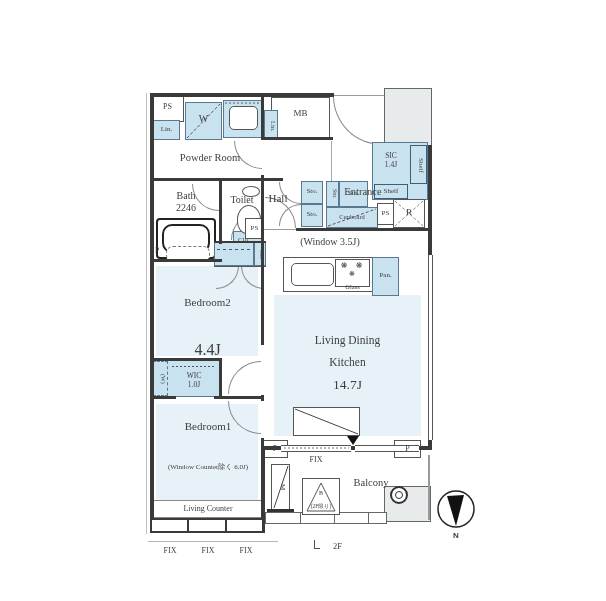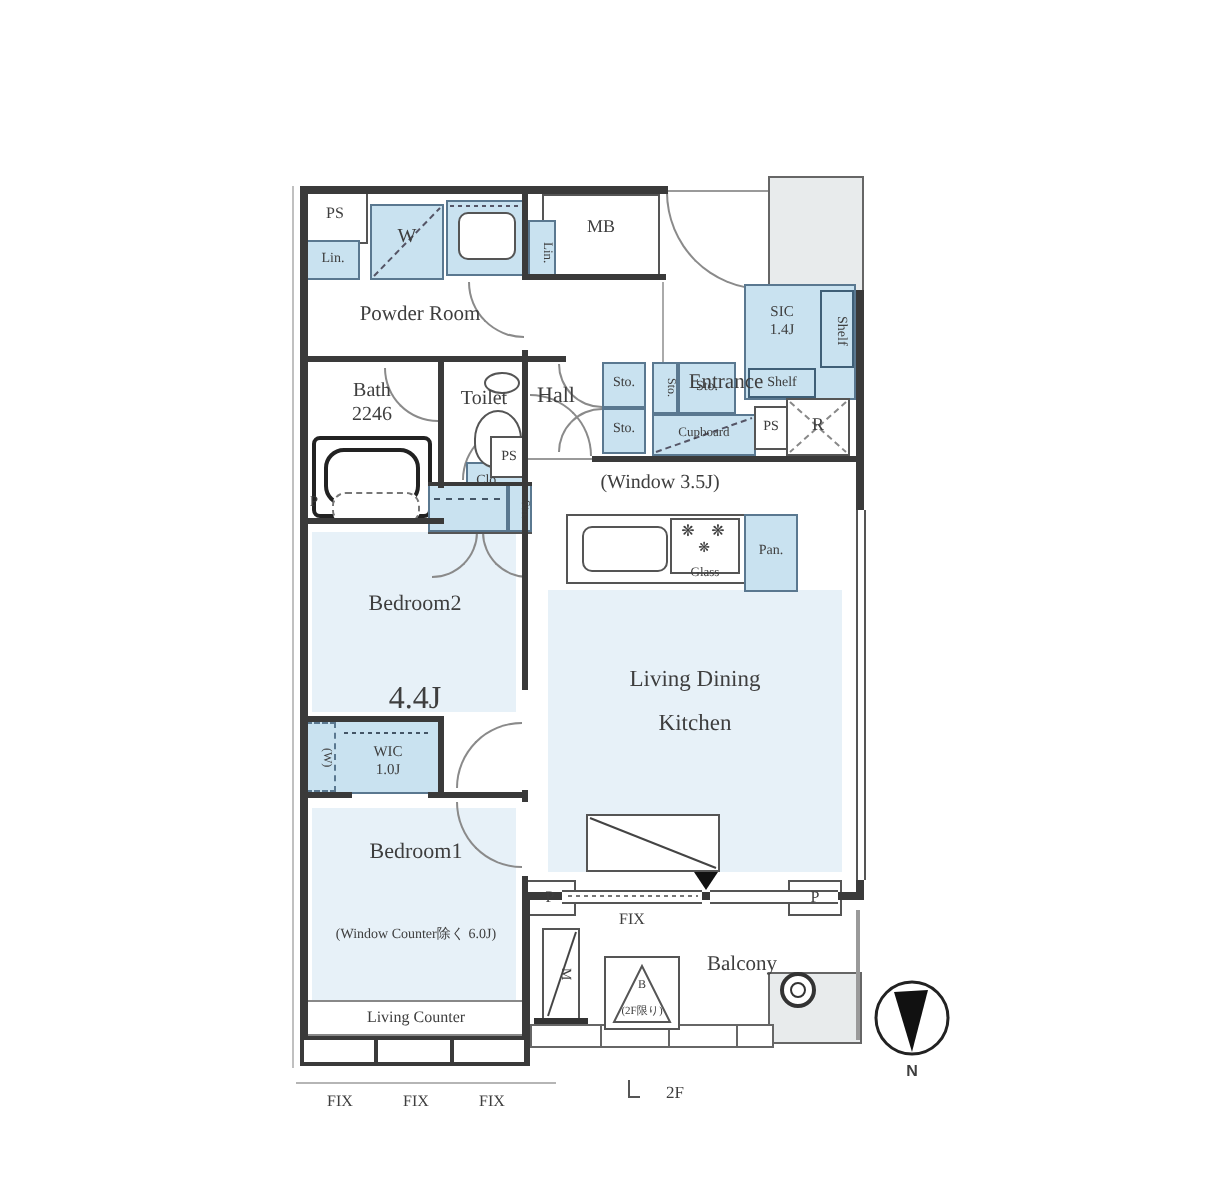--- a/index.html
+++ b/index.html
@@ -215,20 +215,21 @@
   </div>
   <div class="lbl nowrap" style="left:222px;top:194px;width:40px;font-size:10px;">Toilet</div>
   <div class="lbl nowrap" style="left:256px;top:192px;width:44px;font-size:11px;">Hall</div>
   <div class="lbl nowrap" style="left:332px;top:186px;width:62px;font-size:10.5px;">Entrance</div>
   <div class="lbl nowrap" style="left:160px;top:296px;width:95px;font-size:11px;">Bedroom2</div>
   <div class="lbl nowrap" style="left:160px;top:330px;width:95px;font-size:16px;margin-top:11px;">4.4J</div>
   <div class="lbl nowrap" style="left:158px;top:420px;width:100px;font-size:11px;">Bedroom1</div>
   <div class="lbl nowrap" style="left:150px;top:463px;width:116px;font-size:7px;">(Window Counter除く 6.0J)</div>
   <div class="lbl nowrap" style="left:280px;top:356px;width:135px;font-size:11.5px;">Kitchen</div>
   <div class="lbl nowrap" style="left:280px;top:334px;width:135px;font-size:11.5px;">Living Dining</div>
+  <div class="lbl nowrap" style="left:280px;top:377px;width:135px;font-size:13.5px;">14.7J</div>
   <div class="lbl nowrap" style="left:336px;top:477px;width:70px;font-size:10.5px;">Balcony</div>
 
   <div class="lbl nowrap" style="left:152px;top:546px;width:36px;font-size:8px;">FIX</div>
   <div class="lbl nowrap" style="left:190px;top:546px;width:36px;font-size:8px;">FIX</div>
   <div class="lbl nowrap" style="left:228px;top:546px;width:36px;font-size:8px;">FIX</div>
   <div class="thin" style="left:314px;top:540px;width:1px;height:9px;background:#555;"></div>
   <div class="thin" style="left:314px;top:548px;width:6px;height:1px;background:#555;"></div>
   <div class="lbl nowrap" style="left:322px;top:542px;width:20px;font-size:8.5px;text-align:right;">2F</div>
 
   <svg class="overlay" style="left:435px;top:489px;z-index:7;" width="44" height="46">

